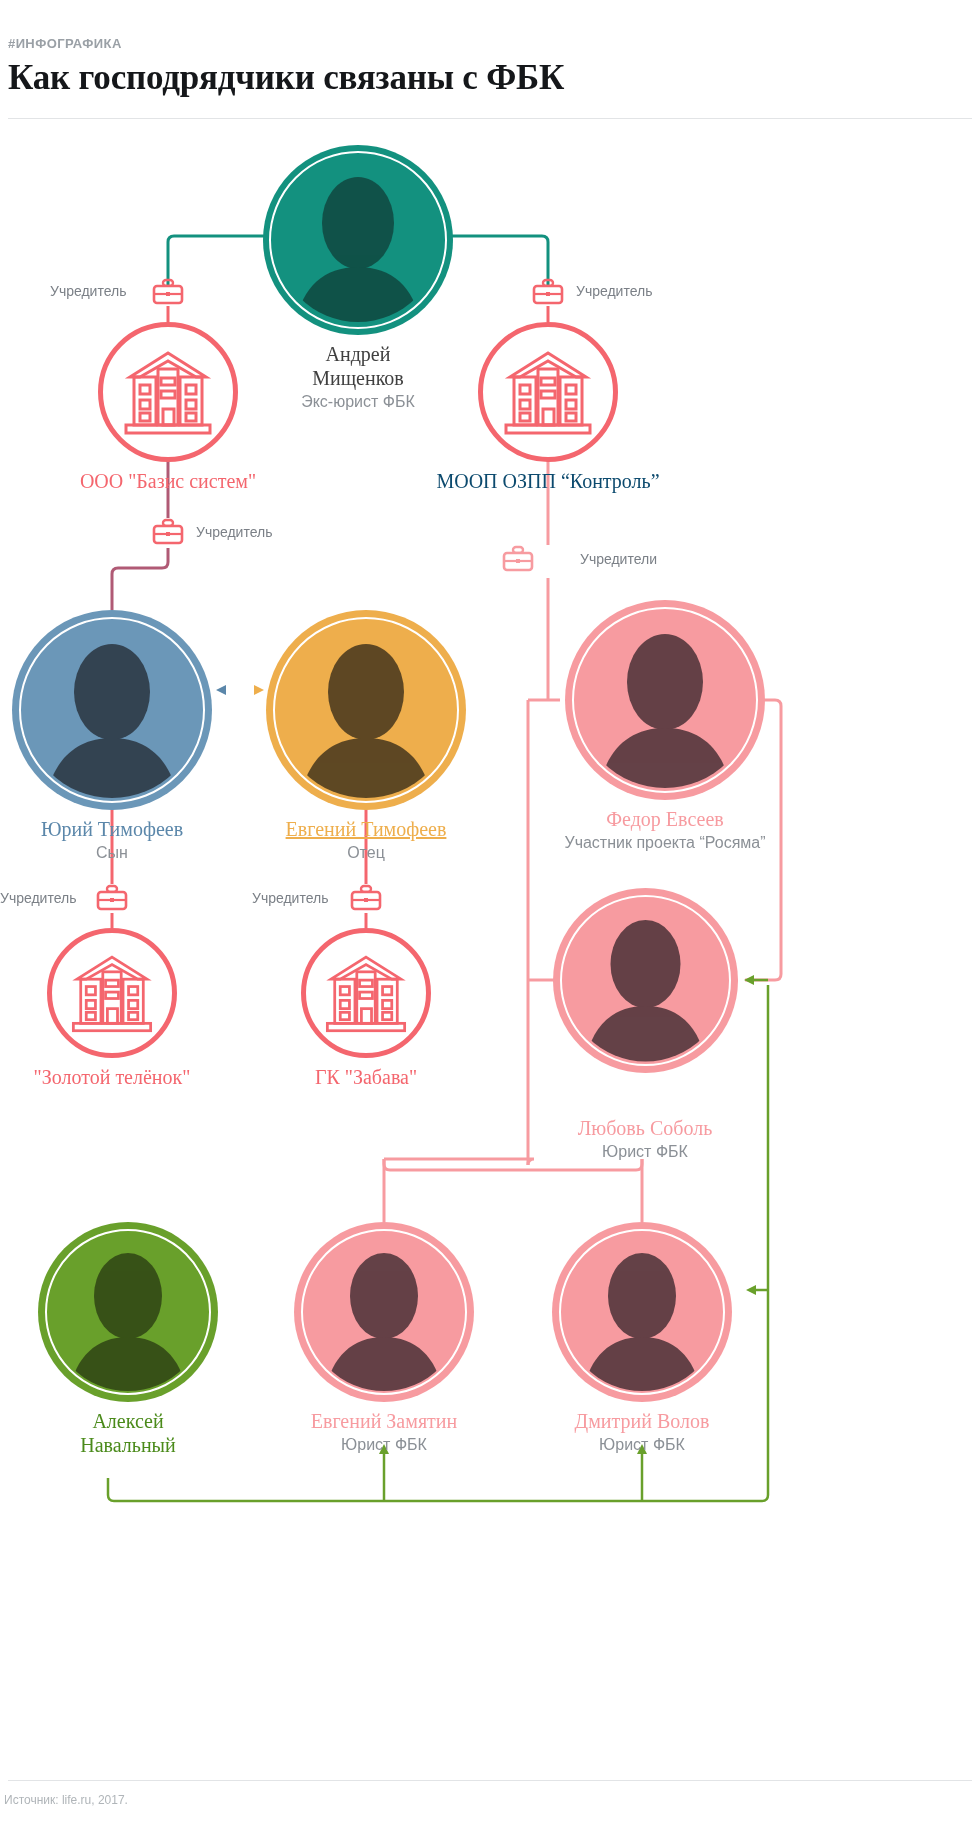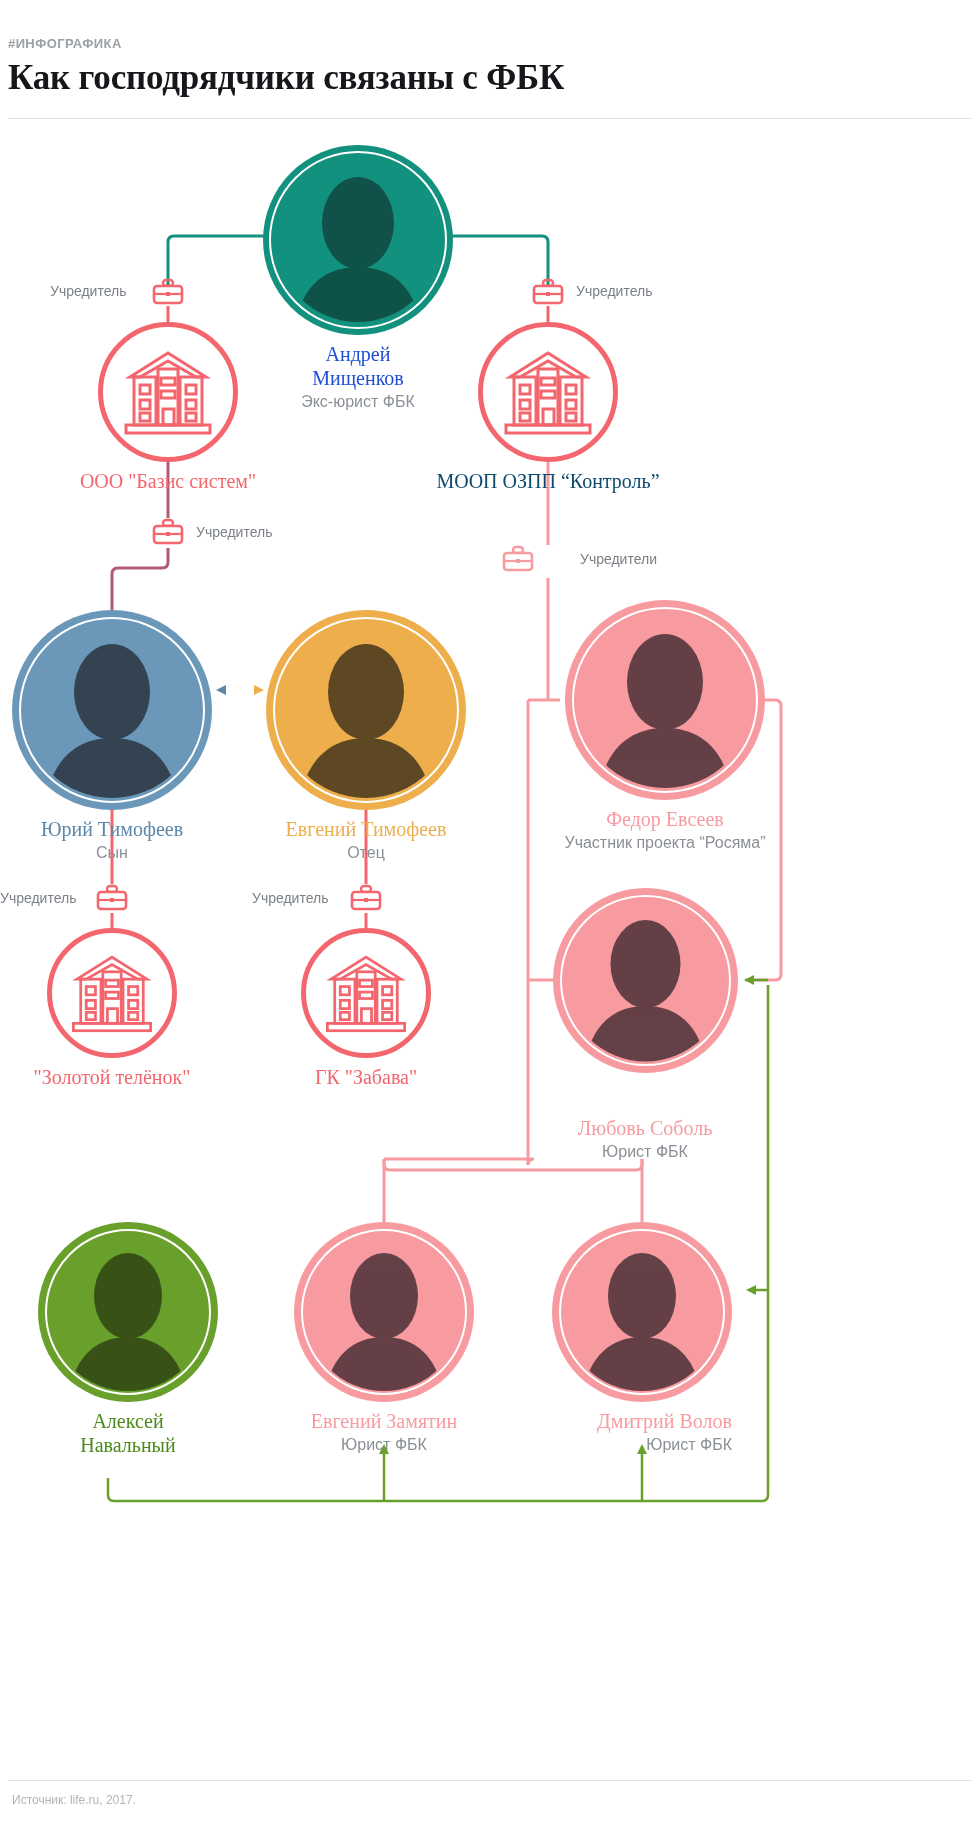--- a/index.html
+++ b/index.html
@@ -27,21 +27,21 @@
   }
   .rule-top {
     position: absolute; left: 8px; top: 118px; width: 964px; height: 1px;
     background: #e2e4e6;
   }
   .rule-bottom {
     position: absolute; left: 8px; top: 1780px; width: 964px; height: 1px;
     background: #e2e4e6;
   }
   .source {
-    position: absolute; left: 12px; top: 1793px;
+    position: absolute; left: 4px; top: 1793px;
     font-size: 12px; color: #b0b5b9;
   }
 
   
   .wires { position: absolute; left: 0; top: 0; width: 980px; height: 1845px; }
 
   
   .node { position: absolute; text-align: center; }
 
   .avatar {
@@ -196,21 +196,21 @@
       <svg width="190" height="190" viewBox="0 0 190 190">
         <clipPath id="c1">
             <circle cx="95" cy="95" r="82"></circle>
           </clipPath>
         <g clip-path="url(#c1)" fill="#10473f" opacity=".85">
           <ellipse cx="95" cy="78" rx="36" ry="46"></ellipse>
           <path d="M95 122 C 55 122 33 150 30 195 L160 195 C157 150 135 122 95 122 Z"></path>
         </g>
       </svg>
     </div>
-    <div class="name" style="color:#1d4ed8; line-height:1.18;">
+    <div class="name" style="color:#404040; line-height:1.18;">
       <span>Андрей</span><br>
       <span>Мищенков</span>
     </div>
     <div class="role">Экс-юрист ФБК</div>
   </div>
 
   <div class="node" style="left:68px; top:322px; width:200px;">
     <div class="bldg" style="width:140px;height:140px;">
       <svg width="100" height="90" viewBox="0 0 100 90">
         <g fill="none" stroke="#f4666e" stroke-width="3">
@@ -281,21 +281,21 @@
       <svg width="200" height="200" viewBox="0 0 200 200">
         <clipPath id="c3">
             <circle cx="100" cy="100" r="88"></circle>
           </clipPath>
         <g clip-path="url(#c3)" fill="#4a3a1e" opacity=".88">
           <ellipse cx="100" cy="82" rx="38" ry="48"></ellipse>
           <path d="M100 128 C 58 128 35 158 32 205 L168 205 C165 158 142 128 100 128 Z"></path>
         </g>
       </svg>
     </div>
-    <div class="name" style="color:#eeae4c;">Евгений Тимофеев</div>
+    <div class="name" style="color:#eeae4c;text-decoration:underline;">Евгений Тимофеев</div>
     <div class="role">Отец</div>
   </div>
 
   <div class="node" style="left:545px; top:600px; width:240px;">
     <div class="avatar" style="width:200px;height:200px;background:#f79ba0;">
       <div class="inner-ring" style="inset:7px;"></div>
       <svg width="200" height="200" viewBox="0 0 200 200">
         <clipPath id="c4">
             <circle cx="100" cy="100" r="88"></circle>
           </clipPath>
@@ -403,21 +403,21 @@
         <g clip-path="url(#c7)" fill="#4a3137" opacity=".85">
           <ellipse cx="90" cy="74" rx="34" ry="43"></ellipse>
           <path d="M90 115 C 53 115 32 142 29 185 L151 185 C148 142 127 115 90 115 Z"></path>
         </g>
       </svg>
     </div>
     <div class="name" style="color:#f79ba0;">Евгений Замятин</div>
     <div class="role">Юрист ФБК</div>
   </div>
 
-  <div class="node" style="left:552px; top:1222px; width:180px;text-align:right;">
+  <div class="node" style="left:552px; top:1222px; width:180px;">
     <div class="avatar" style="width:180px;height:180px;background:#f79ba0;">
       <div class="inner-ring" style="inset:7px;"></div>
       <svg width="180" height="180" viewBox="0 0 180 180">
         <clipPath id="c8">
             <circle cx="90" cy="90" r="79"></circle>
           </clipPath>
         <g clip-path="url(#c8)" fill="#4a3137" opacity=".85">
           <ellipse cx="90" cy="74" rx="34" ry="43"></ellipse>
           <path d="M90 115 C 53 115 32 142 29 185 L151 185 C148 142 127 115 90 115 Z"></path>
         </g>

